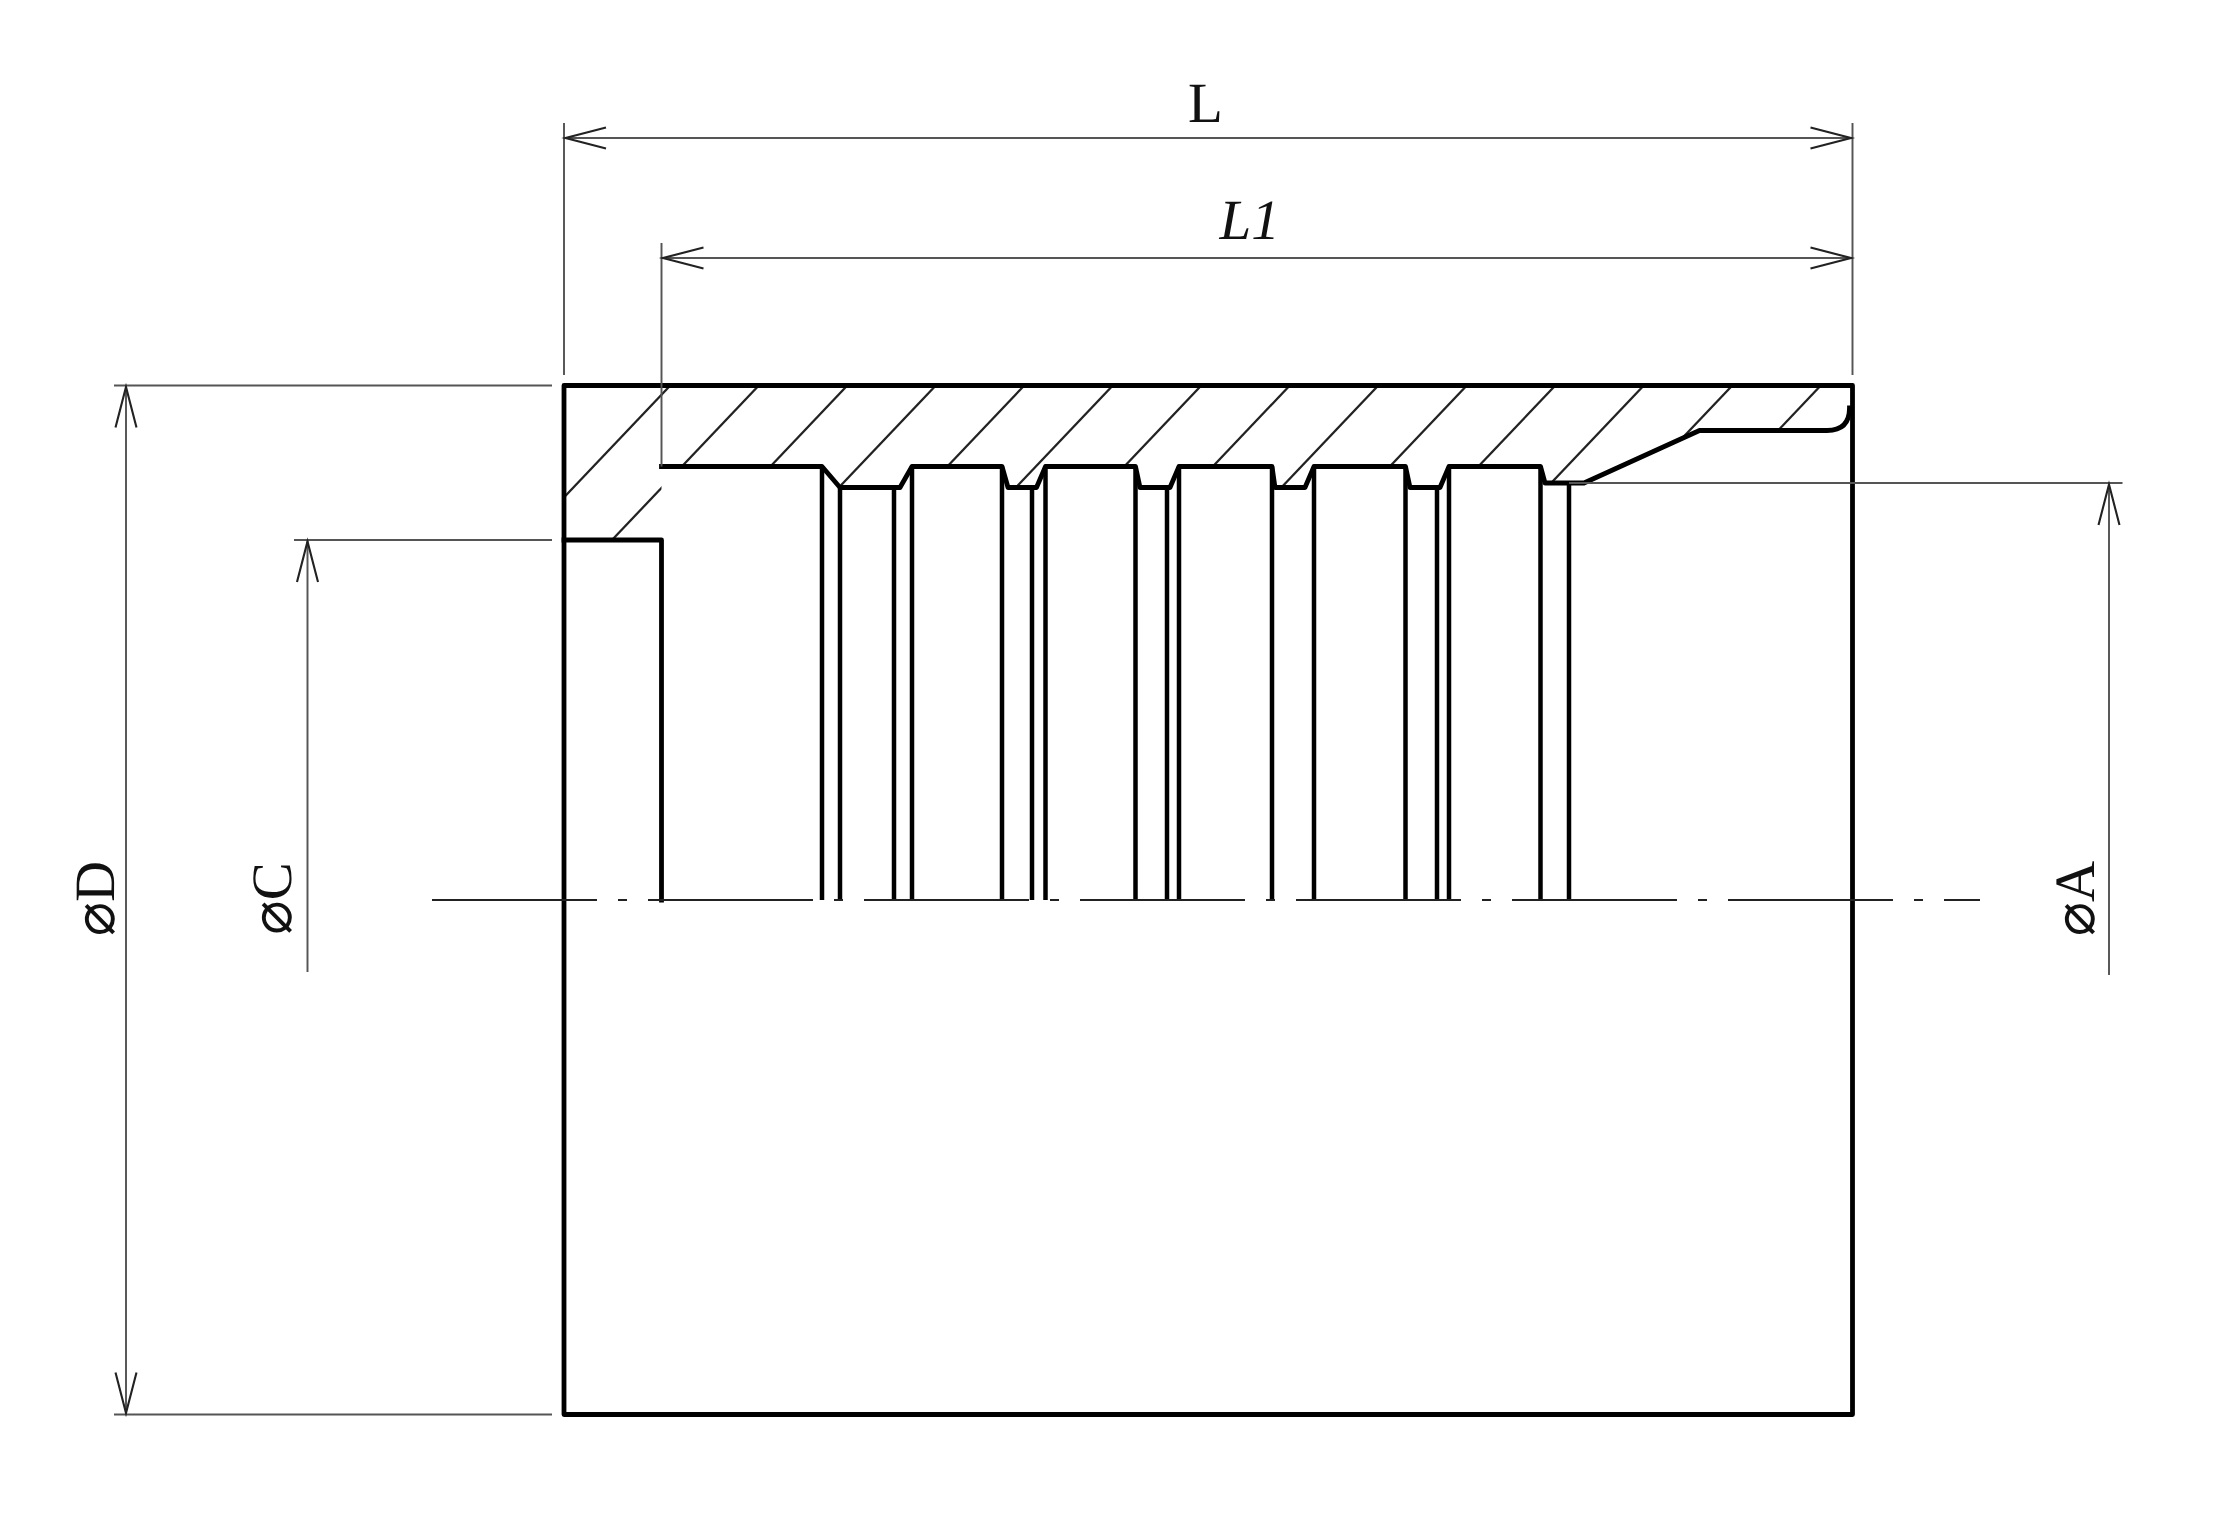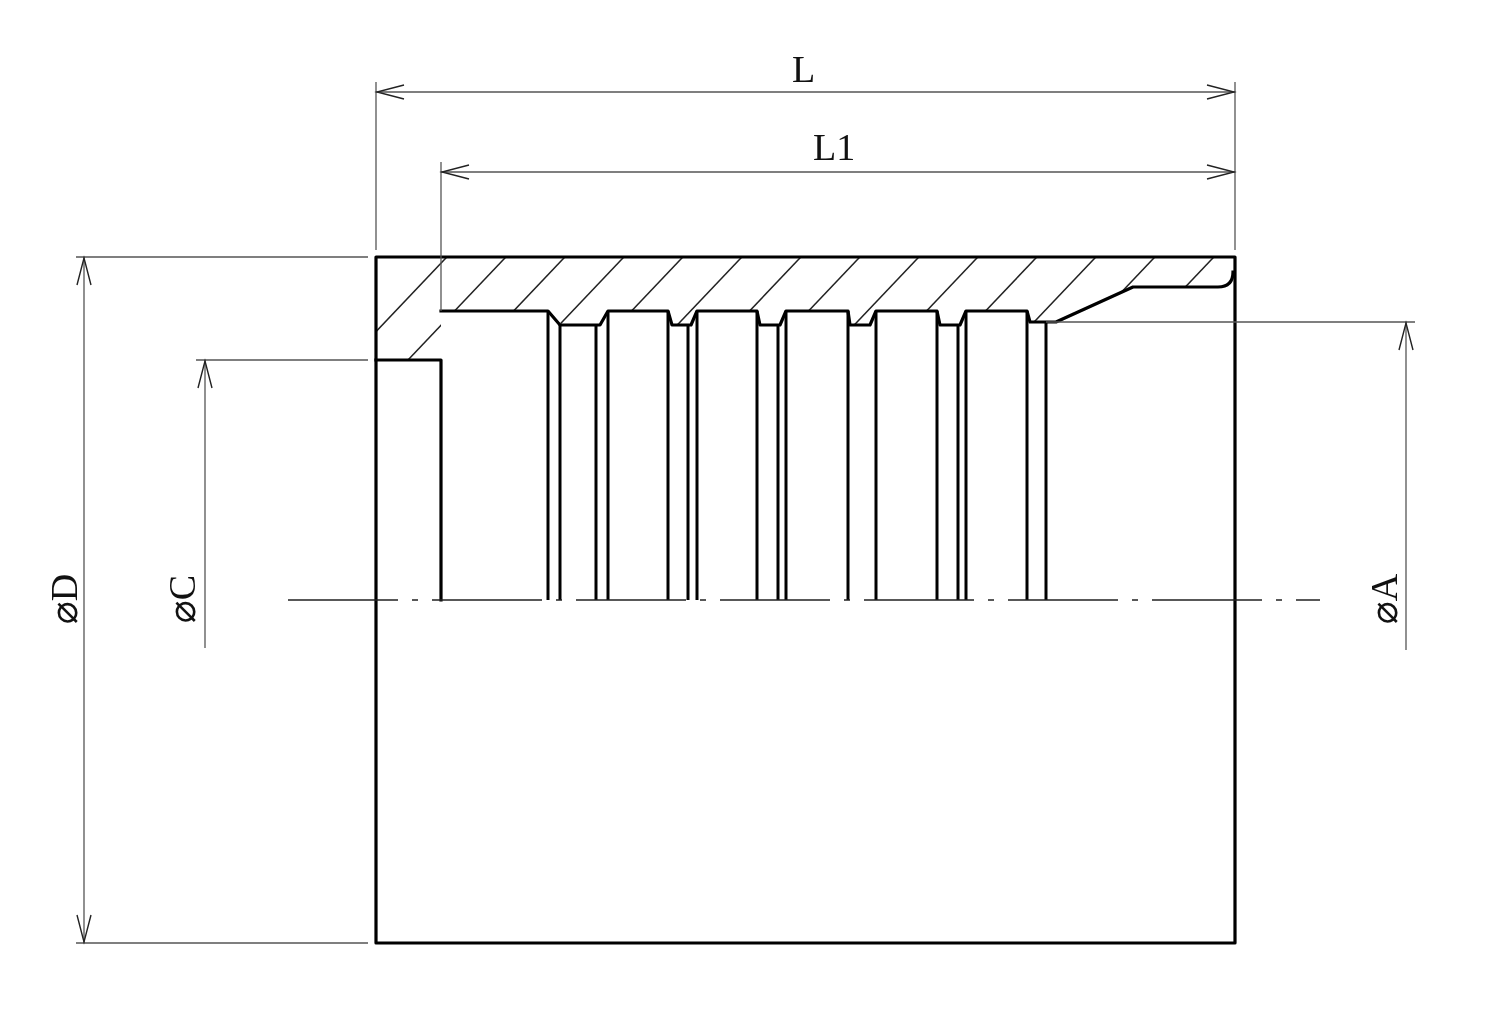--- a/index.html
+++ b/index.html
@@ -136,21 +136,21 @@
     <line class="dim" x1="1046" y1="322" x2="1415" y2="322"></line>
     <line class="dim" x1="1406" y1="322" x2="1406" y2="650"></line>
     <path class="arrow" d="M1399,350 L1406,323 L1413,350"></path>
   </g>
 </svg>
 
 <div class="label" style="left:792px; top:50px;">
   <span>L</span>
 </div>
 
-<div class="label" style="left:813px; top:128px;">
+<div class="label" style="left:813px; top:128px;font-style:italic;">
   <span>L1</span>
 </div>
 
 <div class="label vertical" style="left:24px; top:580px; width:80px; text-align:center;">
   <span>⌀</span><span>D</span>
 </div>
 
 <div class="label vertical" style="left:142px; top:580px; width:80px; text-align:center;">
   <span>⌀</span><span>C</span>
 </div>

